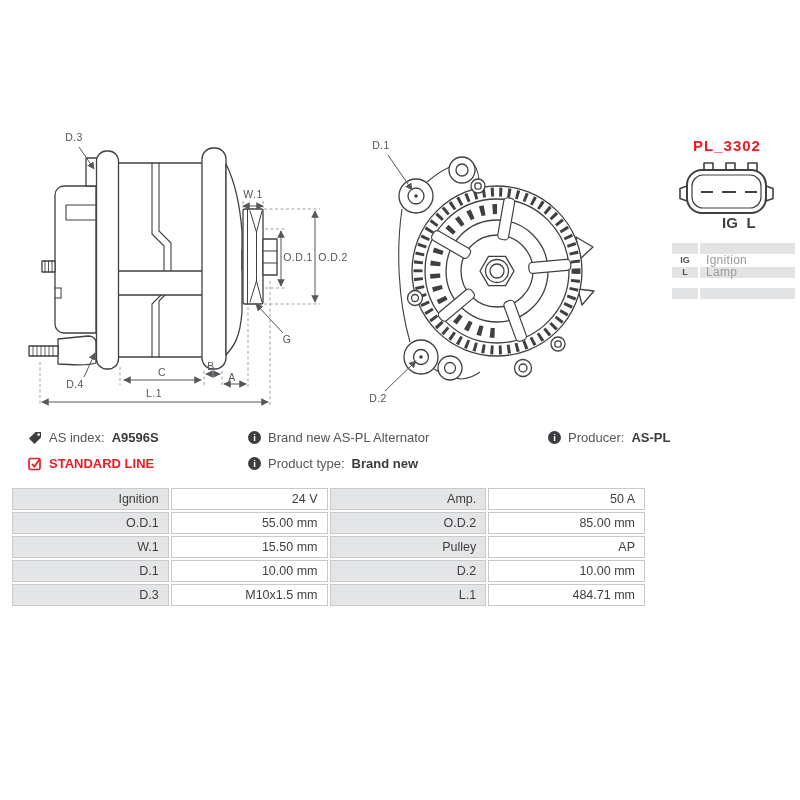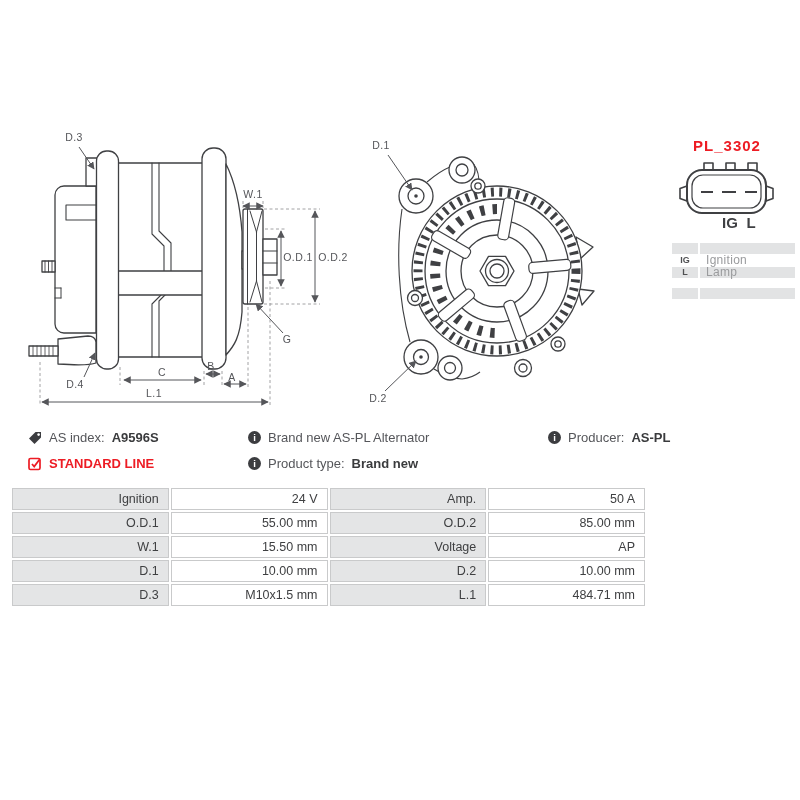--- a/index.html
+++ b/index.html
@@ -249,21 +249,21 @@
       </tr>
       <tr>
         <td class="lab">O.D.1</td>
         <td>55.00 mm</td>
         <td class="lab">O.D.2</td>
         <td>85.00 mm</td>
       </tr>
       <tr>
         <td class="lab">W.1</td>
         <td>15.50 mm</td>
-        <td class="lab">Voltage</td>
+        <td class="lab">Pulley</td>
         <td>AP</td>
       </tr>
       <tr>
         <td class="lab">D.1</td>
         <td>10.00 mm</td>
         <td class="lab">D.2</td>
         <td>10.00 mm</td>
       </tr>
       <tr>
         <td class="lab">D.3</td>

